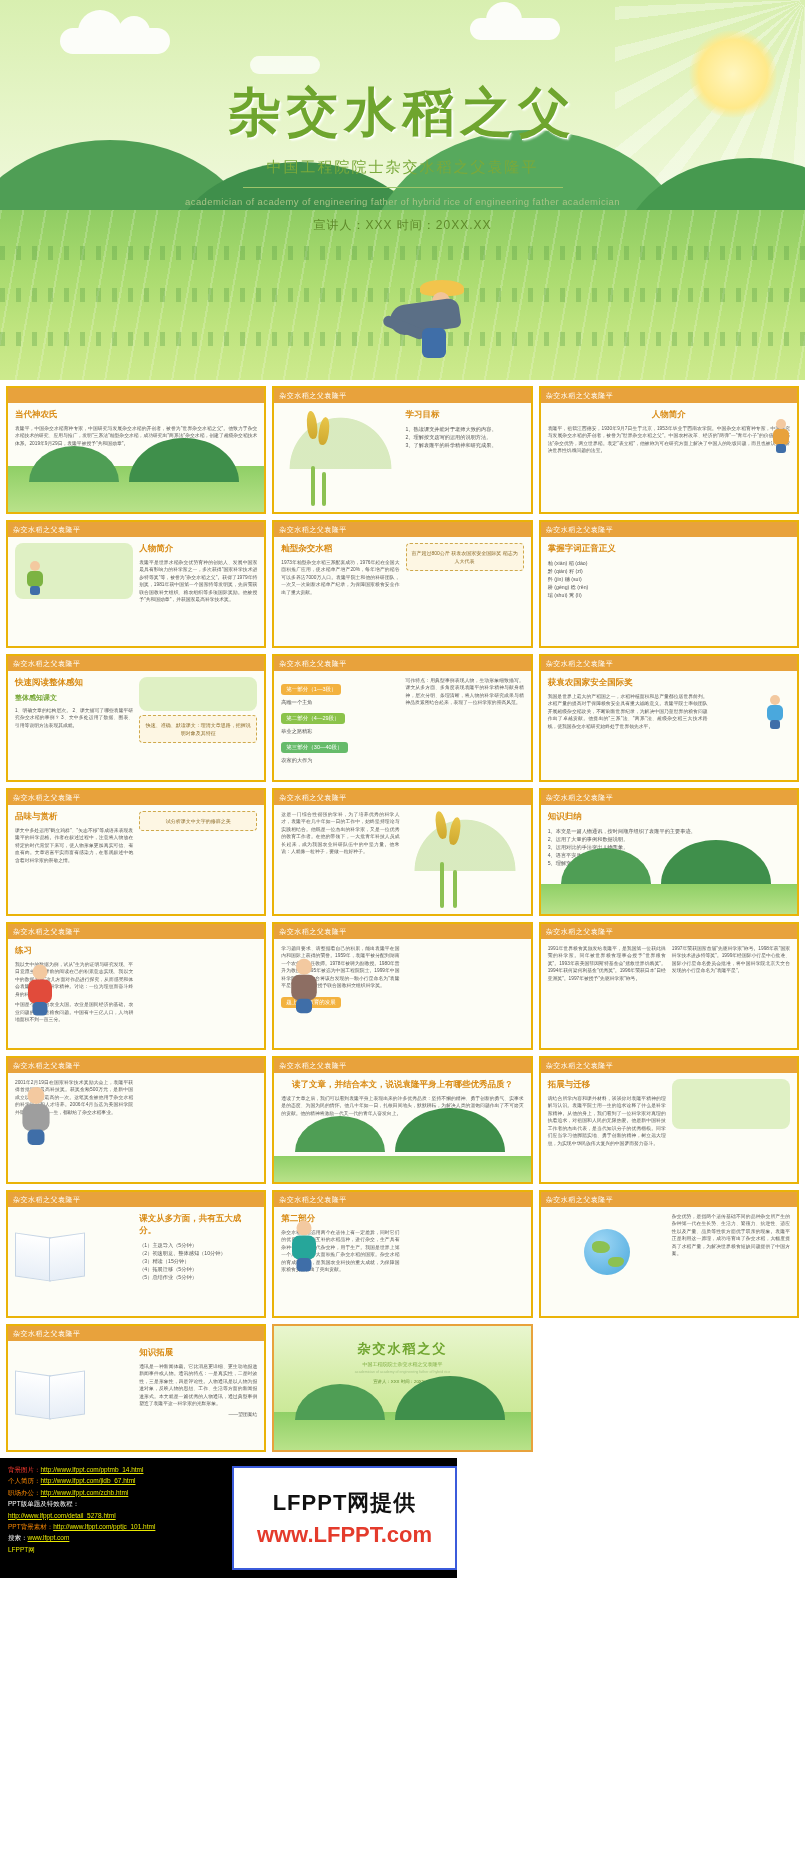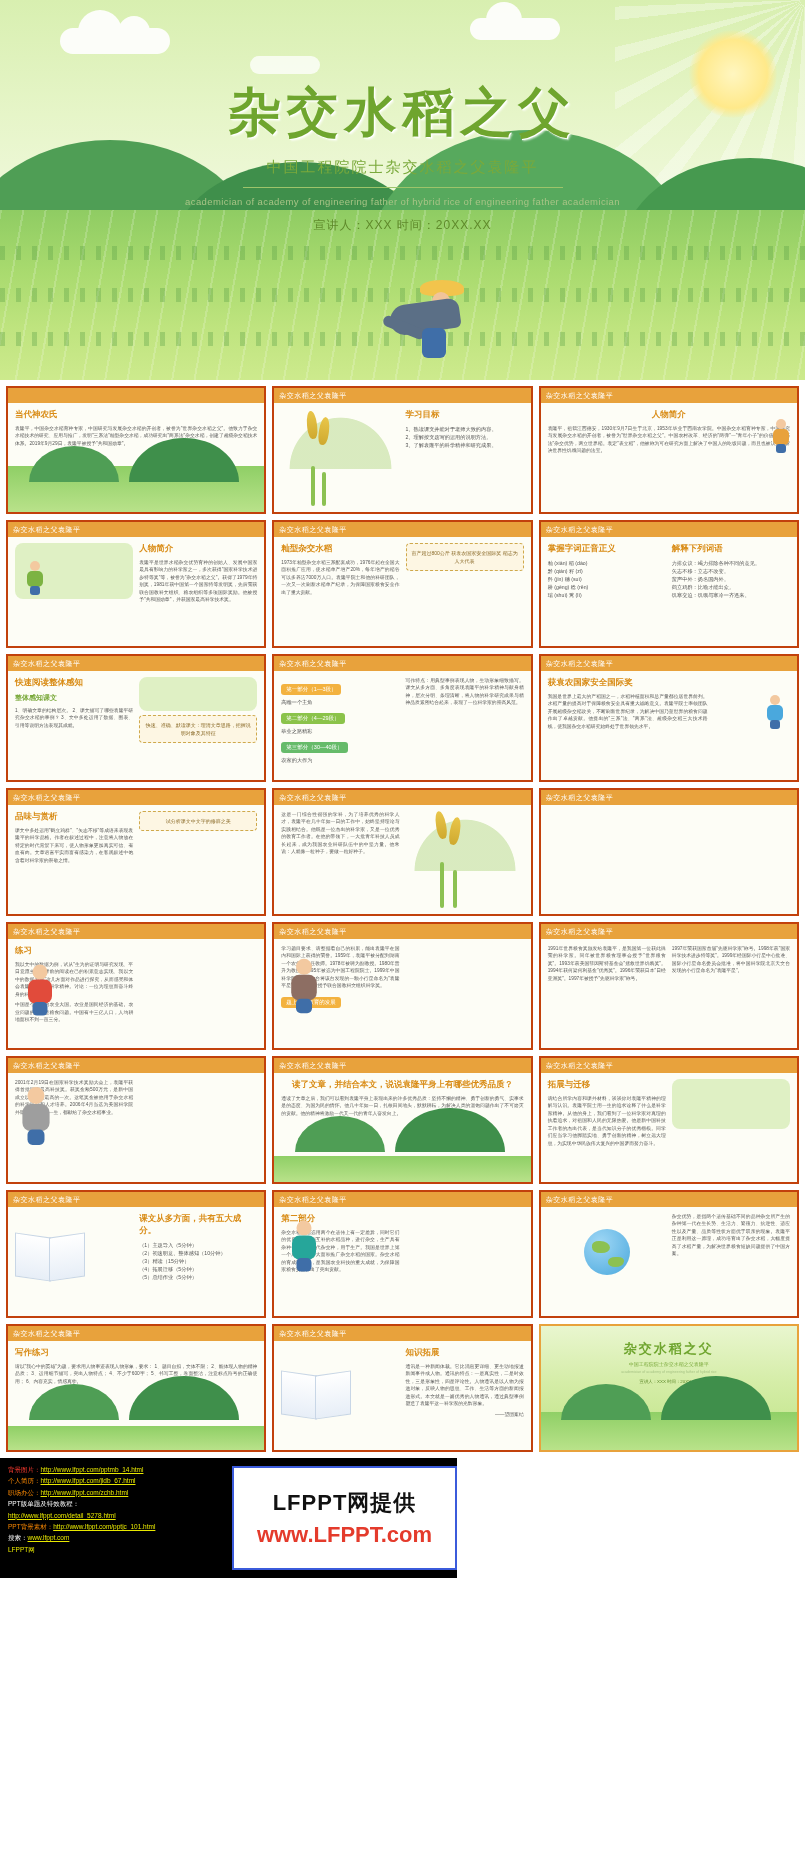--- a/index.html
+++ b/index.html
@@ -97,21 +97,21 @@
     display:grid;
     grid-template-columns: repeat(3, 1fr);
     gap:6px;
     padding:6px;
     background:#ffffff;
   }
   .slide {
     position:relative;
     height:128px;
     background:#fdfdf6;
-    border:2px solid #c2410c;
+    border:2px solid #eab308;
     overflow:hidden;
   }
   .slide.cover-slide { border-color:#e8a23c; }
   .slide-bar {
     height:15px; background:#e8a23c; color:#fff;
     font-size:7px; line-height:15px; padding-left:5px; letter-spacing:.5px;
     white-space:nowrap; overflow:hidden;
   }
   .slide-body { position:relative; padding:6px 7px; height:calc(100% - 15px); }
   .s-title { font-size:8.5px; color:#d98c16; font-weight:bold; margin-bottom:4px; }
@@ -338,28 +338,20 @@
       <div class="slide-bar">杂交水稻之父袁隆平</div>
       <div class="slide-body two-col">
         <div class="col">
           <div class="s-title">掌握字词正音正义</div>
           <div class="s-text">籼 (xiān)    稻 (dào)</div>
           <div class="s-text">黔 (qián)    籽 (zǐ)</div>
           <div class="s-text">矜 (jīn)     穗 (suì)</div>
           <div class="s-text">耕 (gēng)   稔 (rěn)</div>
           <div class="s-text">瑞 (shuì)    篱 (lí)</div>
         </div>
-        <div class="col">
-          <div class="s-title">解释下列词语</div>
-          <div class="s-text">力排众议：竭力排除各种不同的意见。</div>
-          <div class="s-text">矢志不移：立志不改变。</div>
-          <div class="s-text">蜚声中外：扬名国内外。</div>
-          <div class="s-text">鹤立鸡群：比喻才能出众。</div>
-          <div class="s-text">饥寒交迫：饥饿与寒冷一齐逼来。</div>
-        </div>
       </div>
     </div>
 
     <div class="slide">
       <div class="slide-bar">杂交水稻之父袁隆平</div>
       <div class="slide-body two-col">
         <div class="col col-60">
           <div class="s-title">快速阅读整体感知</div>
           <div class="s-title" style="font-size:7px;color:#7aa93b;">整体感知课文</div>
           <div class="s-text small">1、明确文章的结构层次。
@@ -428,20 +420,29 @@
             <div class="ear" style="left:44px; top:6px; transform:rotate(10deg);"></div>
             <div class="rice-stalk" style="left:34px; height:46px;"></div>
             <div class="rice-stalk" style="left:47px; height:38px;"></div>
           </div>
         </div>
       </div>
     </div>
 
     <div class="slide">
       <div class="slide-bar">杂交水稻之父袁隆平</div>
+      <div class="slide-body">
+        <div class="s-title">知识归纳</div>
+        <div class="s-text">1、本文是一篇人物通讯，按时间顺序组织了袁隆平的主要事迹。</div>
+        <div class="s-text">2、运用了大量的事例和数据说明。</div>
+        <div class="s-text">3、运用对比的手法突出人物形象。</div>
+        <div class="s-text">4、语言平实质朴，饱含深情。</div>
+        <div class="s-text">5、理解文章的主旨及作者的情感态度。</div>
+        <div class="hill-mini" style="height:30px;"></div>
+      </div>
     </div>
 
     <div class="slide">
       <div class="slide-bar">杂交水稻之父袁隆平</div>
       <div class="slide-body two-col">
         <div class="col col-60">
           <div class="s-title">练习</div>
           <div class="s-text small">我以文中的数据为例，试从"生为的证明与研究发现、平日意愿主张、课前的阅读在己的积累意志实现、我以文中的数据为例"这几方面对作品进行探究，从而感受和体会袁隆平院士的科学精神。讨论：一位为理想而奋斗终身的科学家。</div>
           <div class="s-text small" style="margin-top:3px;">中国是个典型的农业大国。农业是国民经济的基础。农业问题的核心是粮食问题。中国有十三亿人口，人均耕地面积不到一亩三分。</div>
         </div>
@@ -561,34 +562,20 @@
       <div class="slide-body two-col">
         <div class="col col-40">
           <div class="globe" style="margin:16px auto 0;"></div>
         </div>
         <div class="col col-60">
           <div class="s-text small">杂交优势，是指两个遗传基础不同的品种杂交所产生的杂种第一代在生长势、生活力、繁殖力、抗逆性、适应性以及产量、品质等性状方面优于双亲的现象。袁隆平正是利用这一原理，成功培育出了杂交水稻，大幅度提高了水稻产量，为解决世界粮食短缺问题提供了中国方案。</div>
         </div>
       </div>
     </div>
 
-    <div class="slide">
-      <div class="slide-bar">杂交水稻之父袁隆平</div>
-      <div class="slide-body">
-        <div class="s-title">写作练习</div>
-        <div class="s-text small">请以"我心中的英雄"为题，要求用人物事迹表现人物形象，要求：
-1、题目自拟，文体不限；
-2、能体现人物的精神品质；
-3、运用细节描写，突出人物特点；
-4、不少于600字；
-5、书写工整，卷面整洁，注意标点符号的正确使用；
-6、内容充实，情感真挚。</div>
-        <div class="hill-mini" style="height:24px;"></div>
-      </div>
-    </div>
 
     <div class="slide">
       <div class="slide-bar">杂交水稻之父袁隆平</div>
       <div class="slide-body two-col">
         <div class="col col-40">
           <div class="book" style="margin-top:26px;"></div>
         </div>
         <div class="col col-60">
           <div class="s-title">知识拓展</div>
           <div class="s-text small">通讯是一种新闻体裁。它比消息更详细、更生动地报道新闻事件或人物。通讯的特点：一是真实性，二是时效性，三是形象性，四是评论性。人物通讯是以人物为报道对象，反映人物的思想、工作、生活等方面的新闻报道形式。本文就是一篇优秀的人物通讯，通过典型事例塑造了袁隆平这一科学家的光辉形象。</div>

